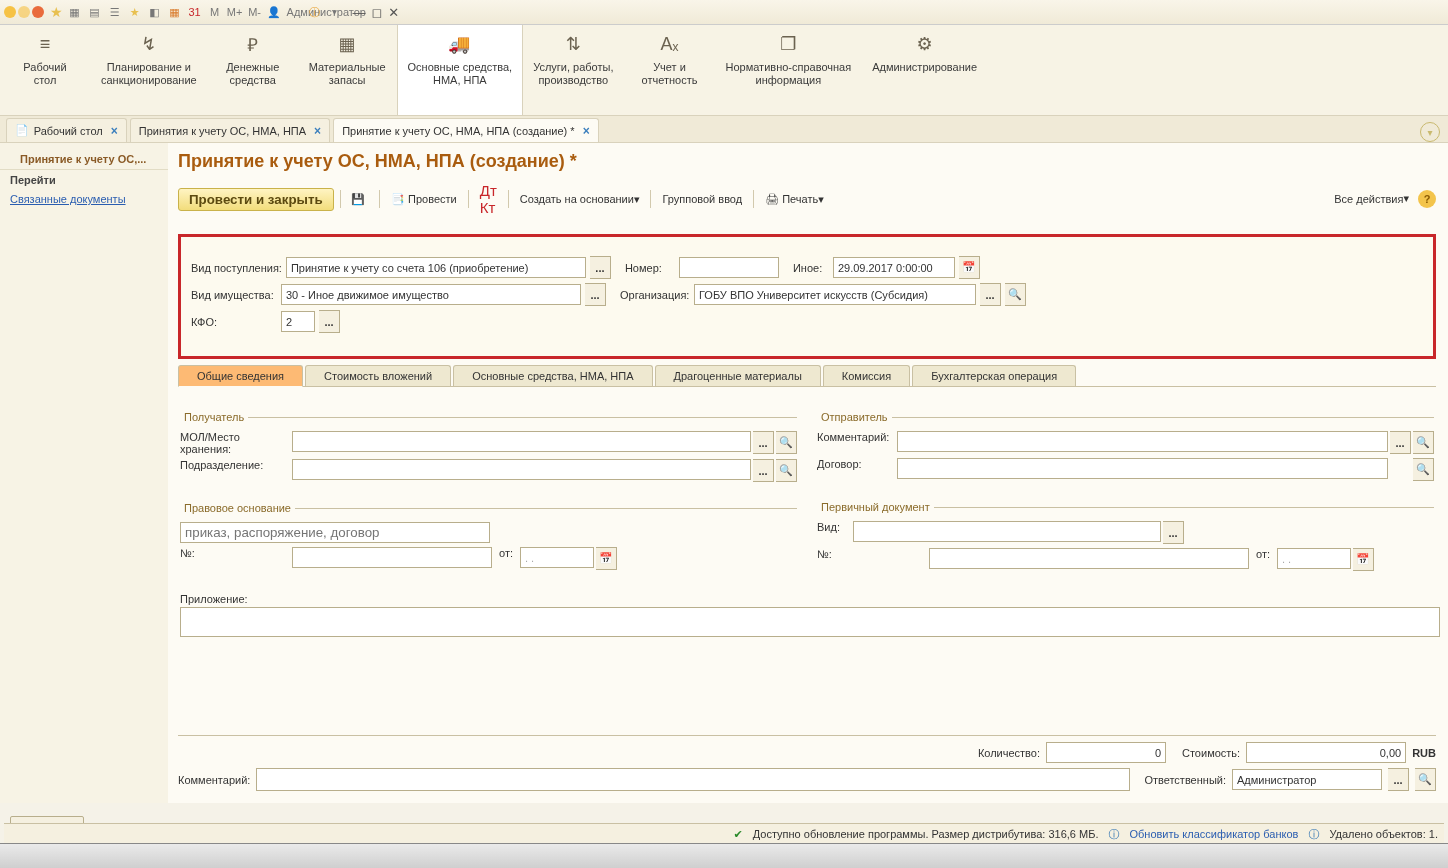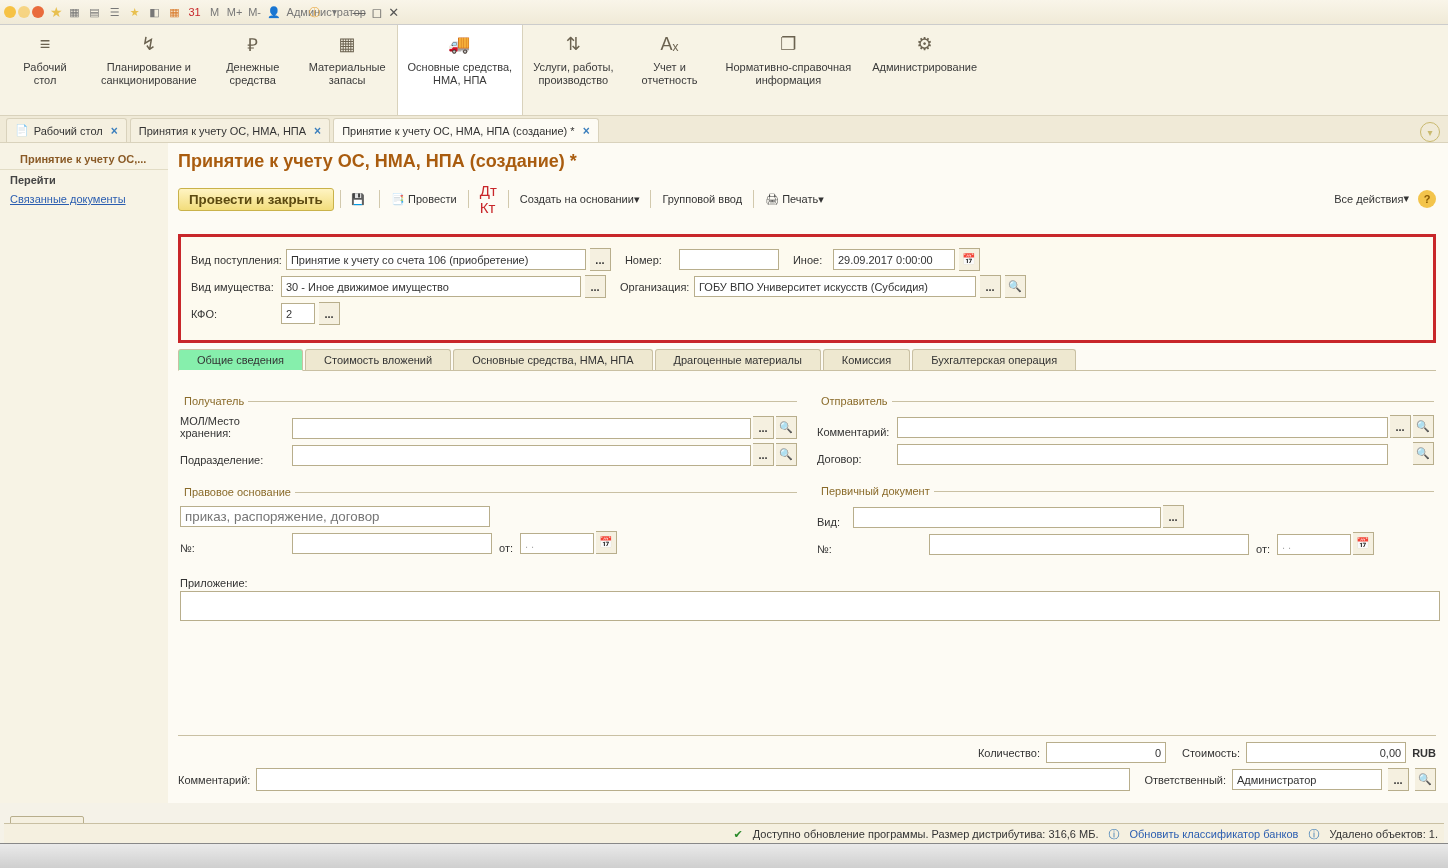--- a/index.html
+++ b/index.html
@@ -36,37 +36,37 @@
 .content{flex:1;background:#fdfbf4;padding:6px 12px 0 10px;position:relative}
 h1.page{font-size:18px;font-weight:bold;color:#a95c0f;margin:2px 0 8px}
 .cmdbar{display:flex;align-items:center;gap:4px;margin-bottom:16px}
 .btn-primary{background:linear-gradient(#fff4c2,#f2dd7c);border:1px solid #c9b24a;border-radius:3px;padding:3px 10px;font-weight:bold;color:#5c4a10;cursor:pointer}
 .tb{display:inline-flex;align-items:center;padding:2px 5px;border-radius:2px;cursor:pointer;color:#333}
 .tb .i{margin-right:3px}
 .sep{width:1px;height:18px;background:#d2c9ad;margin:0 2px}
 .cmdbar .right{margin-left:auto;display:flex;align-items:flex-start;gap:4px}
 .help{width:18px;height:18px;border-radius:50%;background:#f3c44b;color:#8a5a00;display:flex;align-items:center;justify-content:center;font-weight:bold}
 
-.redbox{border:3px solid #c8262a;padding:11px 10px;background:#fdfaef}
+.redbox{border:3px solid #c8262a;padding:19px 10px;background:#fdfaef}
 .frow{display:flex;align-items:center;margin-bottom:4px;gap:4px}
 .frow label{min-width:86px;color:#333}
 .inp{height:19px;border:1px solid #b8ae8c;background:#fff;padding:0 4px;display:inline-flex;align-items:center;color:#333}
 .btn-dots{width:20px;height:21px;border:1px solid #b8ae8c;border-left:none;background:#f5f0e0;display:inline-flex;align-items:center;justify-content:center;font-weight:bold;cursor:pointer}
 .btn-mag{width:20px;height:21px;border:1px solid #b8ae8c;border-left:none;background:#f5f0e0;display:inline-flex;align-items:center;justify-content:center;cursor:pointer}
 .btn-cal{width:20px;height:21px;border:1px solid #b8ae8c;border-left:none;background:#f5f0e0;display:inline-flex;align-items:center;justify-content:center;cursor:pointer;color:#a07820}
 
 .tabs2{display:flex;border-bottom:1px solid #c9c0a3;margin-top:6px}
 .tabs2 .t{padding:4px 18px;border:1px solid #c9c0a3;border-bottom:none;background:#eee8d0;margin-right:2px;border-radius:3px 3px 0 0;cursor:pointer;font-size:11px}
-.tabs2 .t.active{background:#86efac;border-bottom:1px solid #fdfbf4;margin-bottom:-1px}
+.tabs2 .t.active{background:#fdba74;border-bottom:1px solid #fdfbf4;margin-bottom:-1px}
 
 .form-body{padding:8px 2px;display:flex;gap:20px}
 .col{flex:1}
 fieldset.grp{border:none;border-top:1px solid #c9c0a3;margin:16px 0 10px;padding:8px 0 0}
 fieldset.grp legend{color:#8a6b2a;padding:0 4px}
-.fr{display:flex;align-items:flex-end;margin-bottom:4px;gap:2px}
+.fr{display:flex;align-items:flex-start;margin-bottom:4px;gap:2px}
 .fr label{width:110px}
 .inp2{flex:1;height:19px;border:1px solid #b8ae8c;background:#fff;padding:0 4px}
 .inp2.ph{color:#aaa}
 .small-lbl{width:22px}
 
 .fullrow{clear:both}
 .appendix textarea{width:100%;height:24px;border:1px solid #b8ae8c;resize:none;background:#fff}
 
 .footer-line{position:absolute;bottom:40px;left:10px;right:12px;display:flex;align-items:center;gap:6px;border-top:1px solid #c9c0a3;padding-top:6px;justify-content:flex-end}
 .footer-line .lbl{margin-left:10px}

